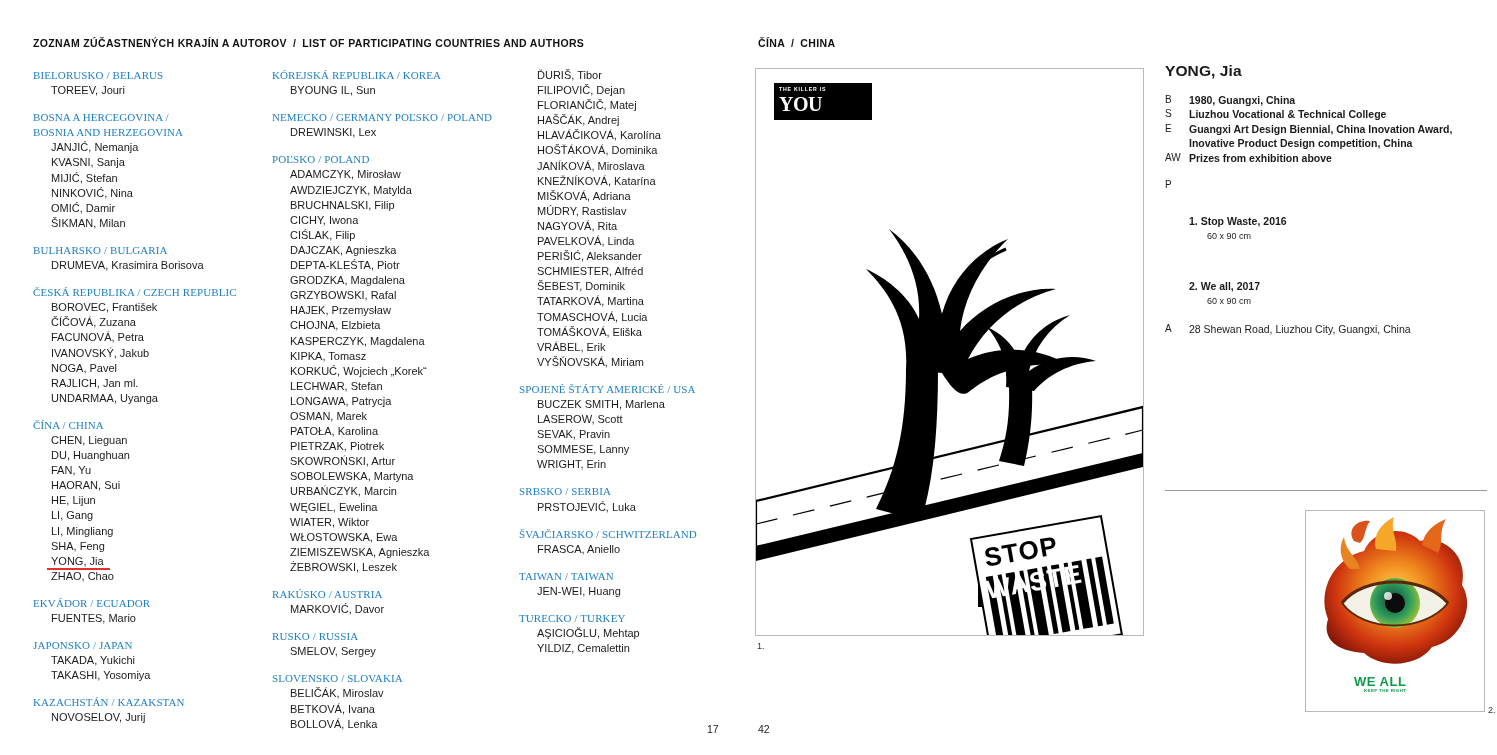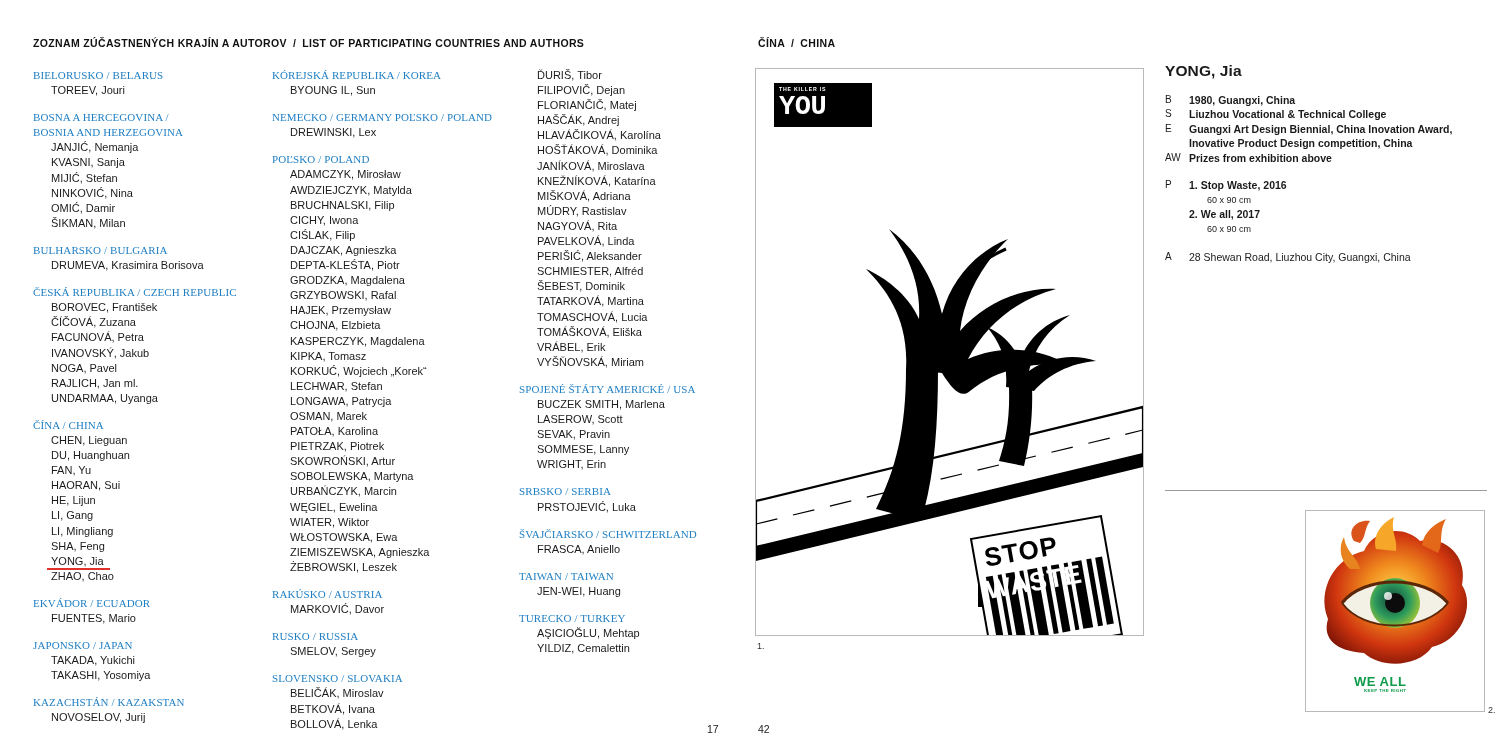--- a/index.html
+++ b/index.html
@@ -111,24 +111,24 @@
   }
   .poster-title .small {
     display: block;
     font-size: 5.2px;
     letter-spacing: 0.8px;
     font-weight: bold;
     margin-bottom: 2px;
   }
   .poster-title .big {
     display: block;
-    font-size: 27px;
+    font-size: 20px;
     font-weight: bold;
     letter-spacing: -0.5px;
-    font-family: Liberation Mono, monospace;
+    font-family: Liberation Serif, serif;
   }
   .tree-wrap {
     position: absolute;
     left: 0; top: 0; width: 387px; height: 566px;
   }
   .fig-caption {
     position: absolute;
     left: 757px;
     top: 641px;
     font-size: 9px;
@@ -161,21 +161,21 @@
     font-size: 10px;
     color: #1a1a1a;
   }
   .info-val {
     flex: 1;
     font-weight: bold;
     font-size: 10.5px;
   }
   .info-val.normal { font-weight: normal; }
   .block-gap { height: 13px; }
-  .work-line { font-weight: bold; }
+  .work-line { font-weight: bold; margin-top: 36px; }
   .work-dim {
     padding-left: 18px;
     font-size: 9px;
     font-weight: normal;
   }
   .addr-row { margin-top: 14px; }
 
   .divider {
     position: absolute;
     left: 1165px;

